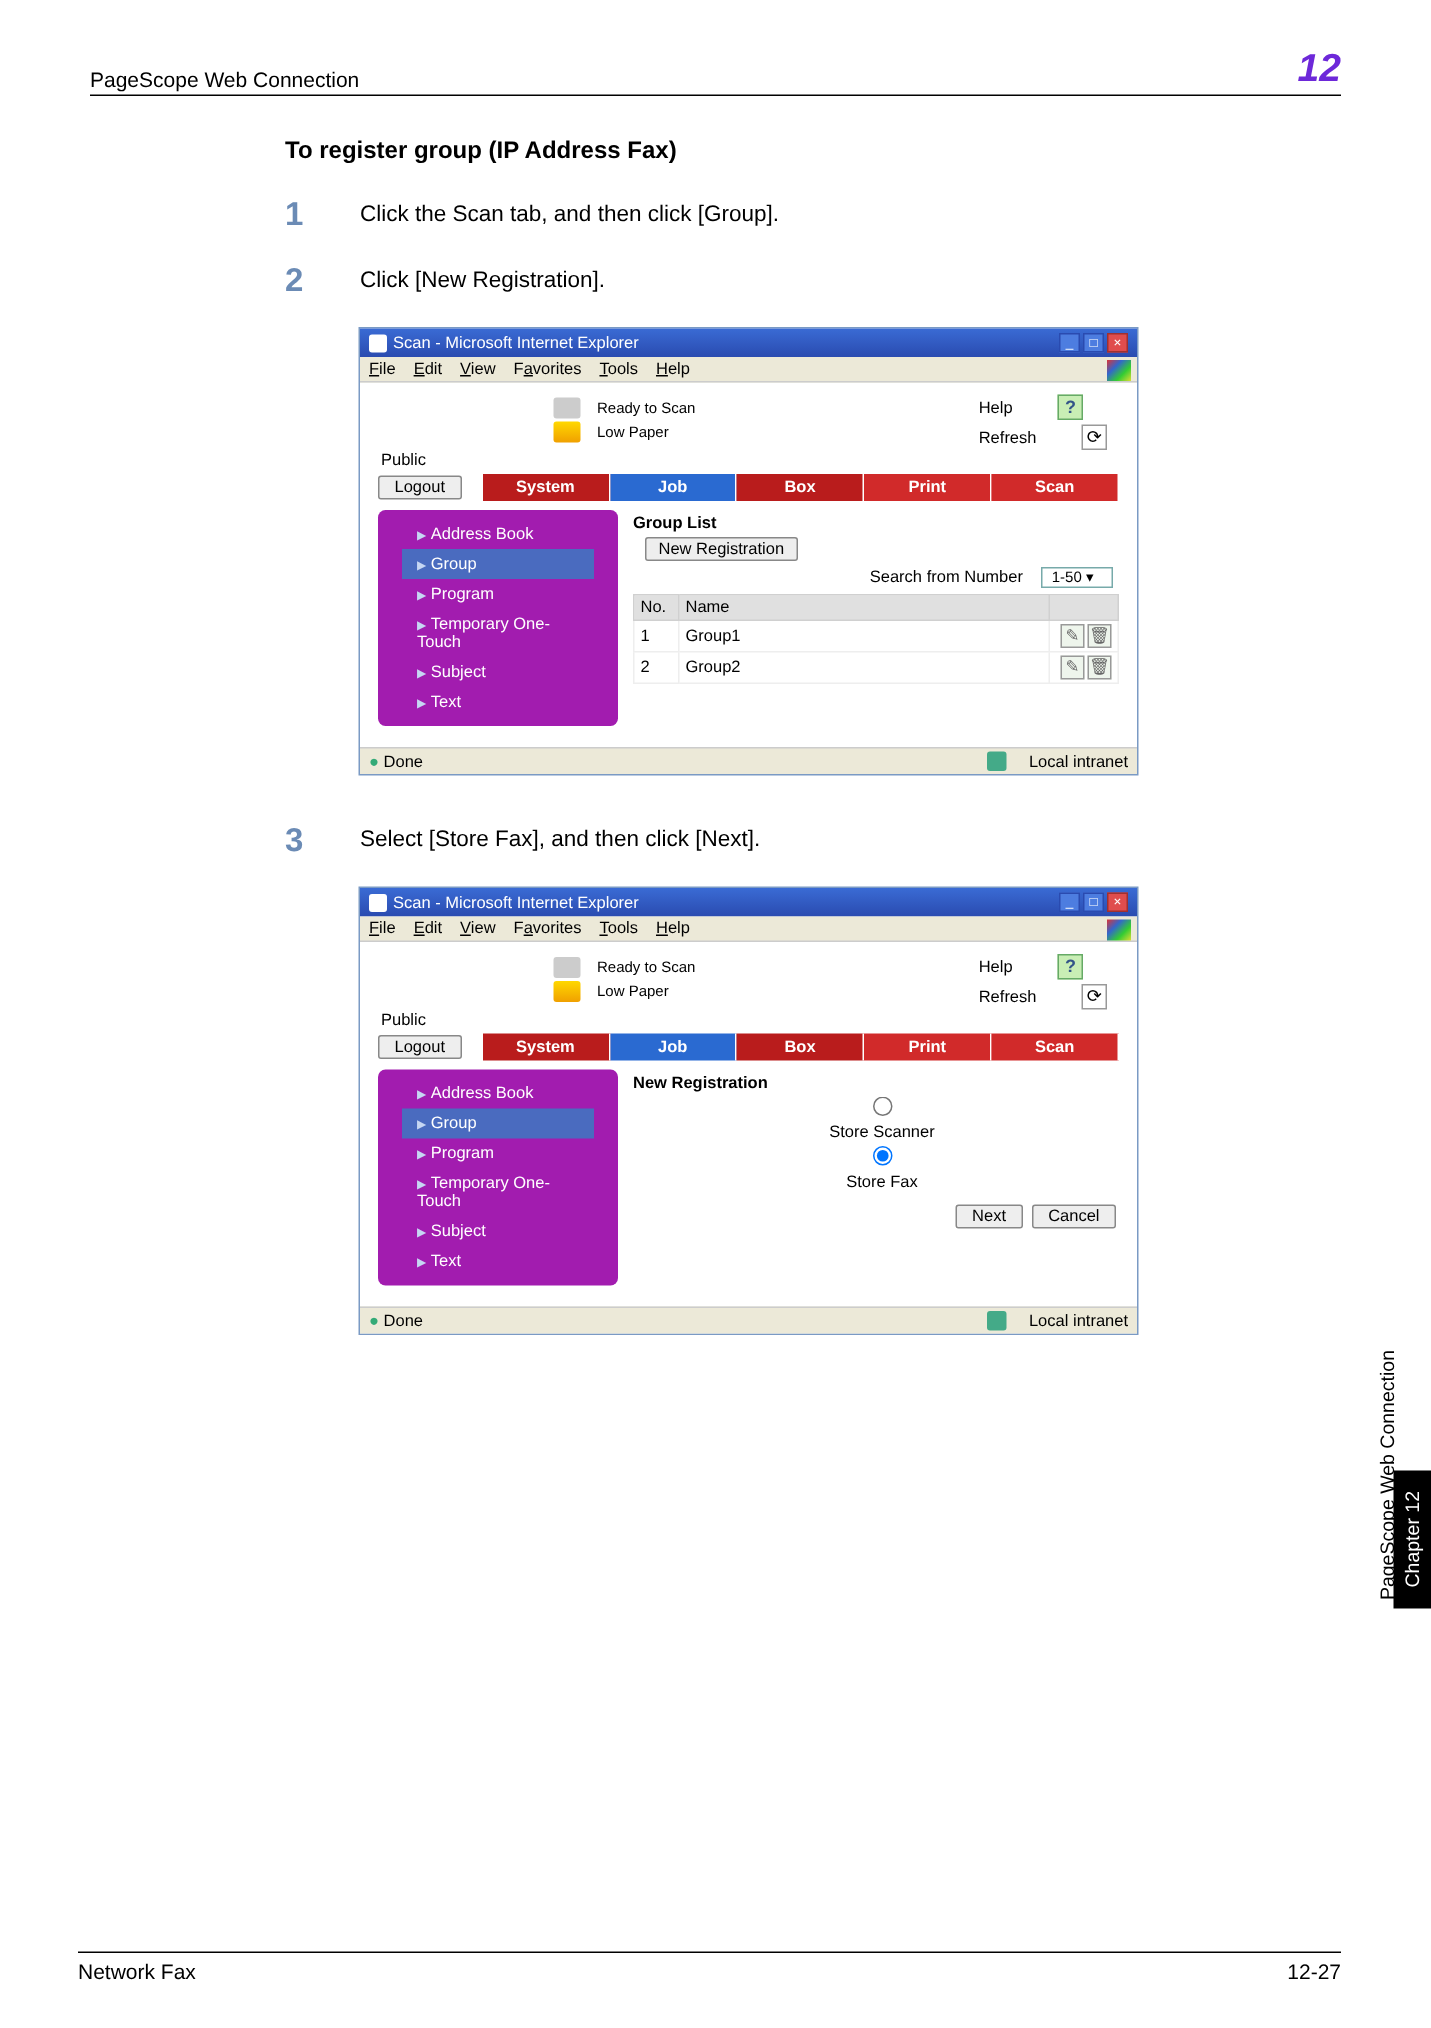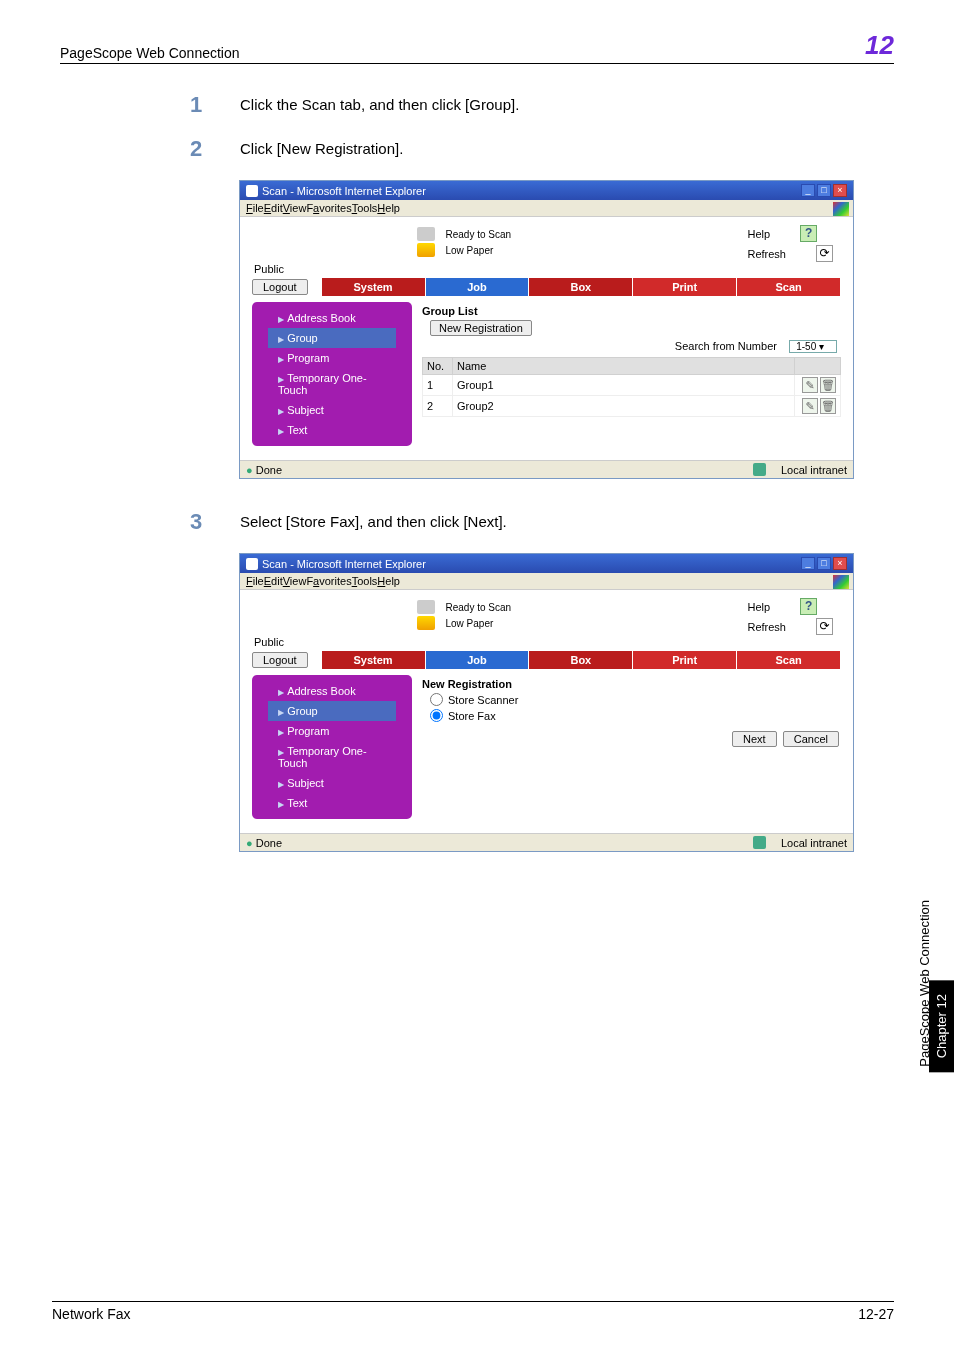--- a/index.html
+++ b/index.html
@@ -52,21 +52,21 @@
     width: 50px;
     flex-shrink: 0;
   }
   .step-text {
     font-size: 15px;
     padding-top: 4px;
   }
   .screenshot {
     margin-left: 49px;
     margin-bottom: 30px;
-    width: 615px;
+    width: 520px;
     border: 1px solid #7a9ac4;
   }
   .ie-title {
     background: linear-gradient(to bottom,#3a6bd4,#2a4bb0);
     color: #fff;
     font-size: 11px;
     padding: 3px 6px;
     display: flex;
     align-items: center;
     justify-content: space-between;
@@ -74,20 +74,21 @@
   .ie-title-left { display:flex; align-items:center; gap:4px;}
   .ie-ico { width:12px; height:12px; background:#fff; display:inline-block; border-radius:2px;}
   .wbtns { display:flex; gap:2px;}
   .wbtn { width:14px; height:13px; background:#4d7de0; border:1px solid #2a4bb0; font-size:9px; color:#fff; text-align:center; line-height:11px;}
   .wbtn.close{ background:#e04d4d; border-color:#a03030;}
   .ie-menu {
     background: #ece9d8;
     font-size: 11px;
     padding: 2px 6px;
     display:flex;
+    gap:12px;
     border-bottom:1px solid #ccc;
     position: relative;
   }
   .ie-menu span u { text-decoration: underline; }
   .ie-flag {
     position:absolute;
     right:4px; top:2px;
     width:16px; height:14px;
     background: linear-gradient(135deg,#d33,#36c,#3c3,#dd3);
   }
@@ -184,21 +185,21 @@
   .tbl th { background:#e0e0e0; text-align:left; padding:2px 4px; font-weight:normal; border:1px solid #d0d0d0;}
   .tbl td { padding:2px 4px; border:1px solid #eee;}
   .tbl td.icons { text-align:right; white-space:nowrap; width:46px;}
   .mini-ico {
     display:inline-block; width:16px; height:16px;
     border:1px solid #999; background:#eef5ec;
     font-size:11px; text-align:center; line-height:14px;
     color:#666;
     margin-left:2px;
   }
-  .radio-row { margin:3px 0 3px 8px; display:flex; align-items:center; gap:5px;}
+  .radio-row { margin:3px 0 3px 8px; display:flex; align-items:center; gap:5px;flex-direction:column;}
   .radio-row input { margin:0;}
   .btn-row { text-align:right; padding:6px 2px;}
   .std-btn { border:1px solid #888; background:#eee; padding:1px 10px; font-size:11px; border-radius:2px; margin-left:3px;}
   .ie-status {
     background:#ece9d8;
     border-top:1px solid #ccc;
     font-size:11px;
     padding:2px 6px;
     display:flex;
     justify-content:space-between;
@@ -240,20 +241,21 @@
 </head>
 <body>
 
 <div class="page">
   <div class="header-bar">
     <div class="header-left">PageScope Web Connection</div>
     <div class="header-right">12</div>
   </div>
 
   <div class="content">
+    <div class="section-title">To register group (IP Address Fax)</div>
 
     <div class="step">
       <div class="step-num">1</div>
       <div class="step-text">Click the Scan tab, and then click [Group].</div>
     </div>
     <div class="step">
       <div class="step-num">2</div>
       <div class="step-text">Click [New Registration].</div>
     </div>
 

